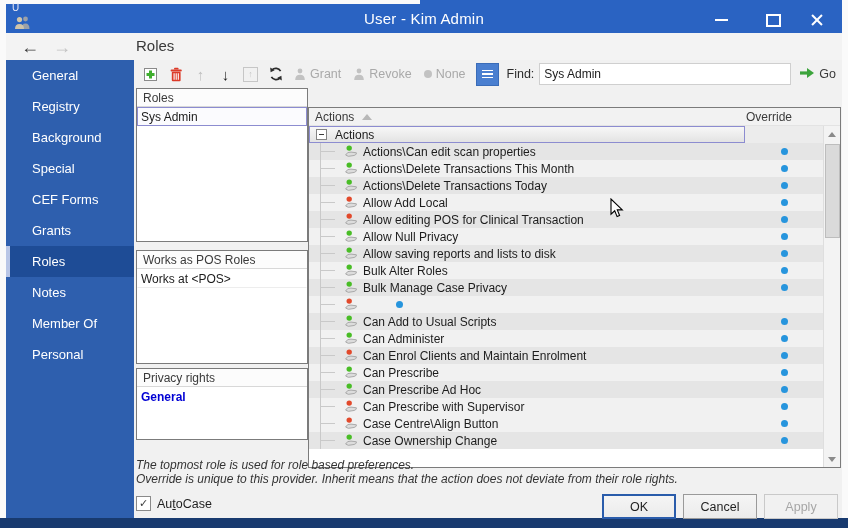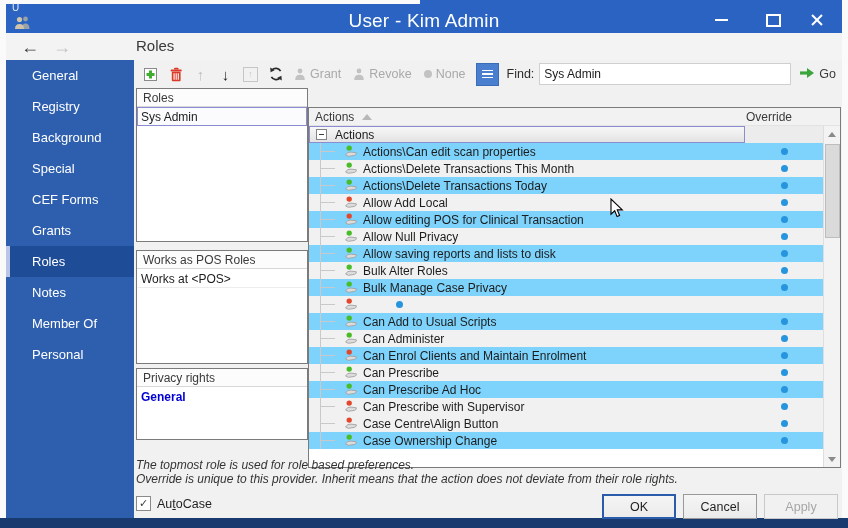--- a/index.html
+++ b/index.html
@@ -18,21 +18,21 @@
   .bottom-strip{position:absolute;left:0;right:0;bottom:0;height:10px;background:#183a6f;}
 
   .titlebar{
     position:absolute;left:6px;top:4px;right:6px;height:29px;
     background:#2a63c2;color:#fff;
   }
   .titlebar .u-char{position:absolute;left:6px;top:-2px;font-size:10px;color:#e8e8f4;}
   .win-people-icon{position:absolute;left:8px;top:12px;width:18px;height:13px;}
   .title-text{
     position:absolute;left:0;right:0;top:6px;text-align:center;
-    font-size:19px;color:#ffffff;letter-spacing:.2px;
+    font-size:15px;color:#ffffff;letter-spacing:.2px;
   }
   .winbtn{position:absolute;top:8px;width:30px;height:16px;display:flex;align-items:center;justify-content:center;}
   .winbtn-min{right:106px;} .winbtn-max{right:54px;} .winbtn-close{right:10px;}
   .glyph-min{width:13px;height:2px;background:#fff;}
   .glyph-max{width:11px;height:9px;border:2px solid #fff;background:transparent;}
   .glyph-close{position:relative;width:14px;height:14px;}
   .glyph-close::before,.glyph-close::after{
     content:"";position:absolute;left:0;top:6px;width:14px;height:2px;background:#fff;
   }
   .glyph-close::before{transform:rotate(45deg);} .glyph-close::after{transform:rotate(-45deg);}
@@ -86,21 +86,21 @@
   .lv-row.blue-bold{color:#0000d4;font-weight:bold;}
 
   
   .actions-box{left:174px;top:28px;width:531px;height:359px;display:flex;flex-direction:column;margin-top:19px;}
   .acol-header{height:17px;display:flex;align-items:center;background:#f2f2f2;border-bottom:1px solid #e3e3e3;flex:none;}
   .acol-actions{flex:1;display:flex;align-items:center;gap:8px;padding-left:6px;font-size:12px;color:#3a3a3a;}
   .sort-tri{width:0;height:0;border-left:5px solid transparent;border-right:5px solid transparent;border-bottom:6px solid #b8b8b8;}
   .acol-override{width:94px;padding-left:2px;font-size:12px;color:#3a3a3a;flex:none;}
   .abody{flex:1;display:flex;min-height:0;}
   .arows{flex:1;overflow:hidden;position:relative;}
-  .arow{height:17px;display:flex;align-items:center;background:#7dd3fc;}
+  .arow{height:17px;display:flex;align-items:center;background:#e5e5e5;}
   .arow.alt{background:#f1f1f1;}
   .arow.root{background:#ececec;}
   .root-sel{flex:1;height:15px;display:flex;align-items:center;border:1px solid #8c8cd0;
     background:linear-gradient(#f7f7f7,#e3e3e3);}
   .expander{width:9px;height:9px;border:1px solid #848484;background:#fff;margin-left:6px;position:relative;flex:none;}
   .expander::before{content:"";position:absolute;left:1.5px;top:3.5px;width:5px;height:1px;background:#3c3c3c;}
   .root-label{margin-left:8px;font-size:12px;color:#1c1c1c;}
   .stub{position:relative;width:34px;height:17px;flex:none;}
   .stub::before{content:"";position:absolute;left:11px;top:0;height:17px;border-left:1px solid #c9c9c9;}
   .stub::after{content:"";position:absolute;left:11px;top:8px;width:15px;border-top:1px solid #c9c9c9;}

